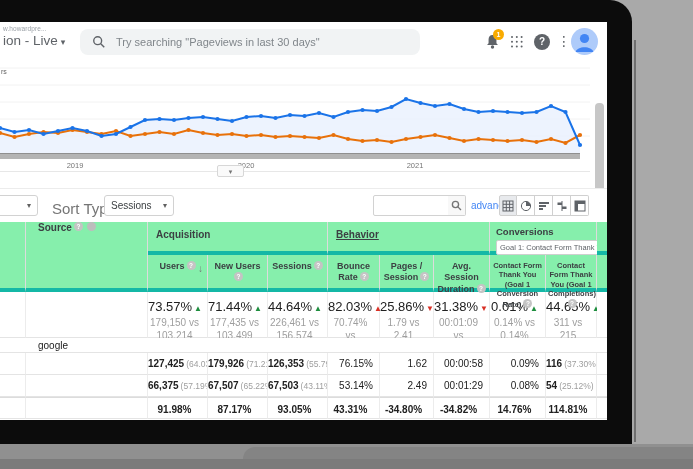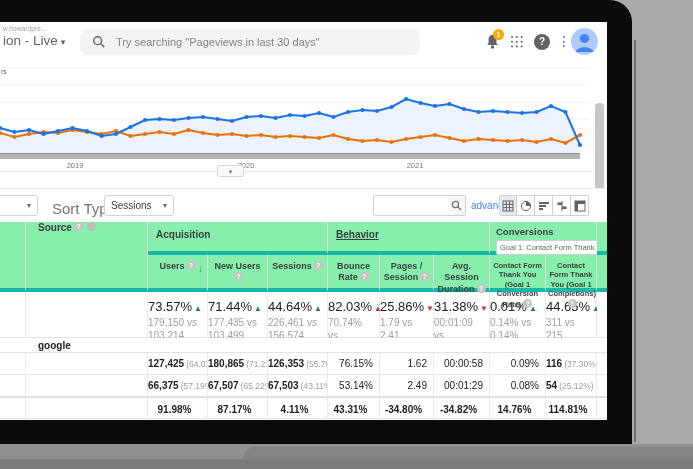--- a/index.html
+++ b/index.html
@@ -65,27 +65,27 @@
   .h-group{font-size:10px;font-weight:bold;padding:7px 0 0 8px;}
   .h-conv{padding:4px 0 0 6px;}
   .h-conv .glabel{font-size:9.5px;font-weight:bold;display:block;}
   .goal-select{margin-top:3px;width:126px;height:15px;background:#fff;border:1px solid #cfcfcf;border-radius:2px;font-size:7.5px;color:#5f6368;line-height:13px;padding:0 3px;box-sizing:border-box;white-space:nowrap;overflow:hidden;cursor:pointer;}
   .h-metric{font-size:9px;font-weight:bold;text-align:center;padding:6px 2px 0 2px;line-height:1.25;position:relative;cursor:pointer;}
   .h-metric.small{font-size:7.5px;}
   .qmark{display:inline-block;width:9px;height:9px;border-radius:50%;background:#c4c4c4;color:#fff;font-size:6.5px;font-weight:bold;text-align:center;line-height:9px;margin-left:2px;vertical-align:1px;cursor:pointer;}
   .dot-icon{display:inline-block;width:9px;height:9px;border-radius:50%;background:#bdbdbd;margin-left:4px;}
   .sort-arrow{position:absolute;right:4px;top:8px;font-size:10px;color:#757575;}
   .bcell{background:#fff;border-right:1px solid #ececec;border-bottom:1px solid #e4e4e4;box-sizing:border-box;}
-  .sumrow .bcell{height:46px;text-align:left;padding:5px 6px 0 0;}
+  .sumrow .bcell{height:46px;text-align:center;padding:5px 6px 0 0;}
   .pct{font-size:13px;color:#212121;}
   .arr{font-size:8px;margin-left:2px;}
   .arr[data-trend="good"]{color:#1e8e3e;}
   .arr[data-trend="bad"]{color:#d93025;}
   .vs{display:block;font-size:10px;color:#9e9e9e;line-height:1.3;margin-top:1px;}
-  .grouprow .glabelcell{grid-column:2/12;font-size:10px;color:#212121;padding:2px 0 0 12px;border-bottom:1px solid #e4e4e4;background:#fff;cursor:pointer;font-weight:bold;}
+  .grouprow .glabelcell{grid-column:2/12;font-size:10px;color:#212121;padding:2px 0 0 12px;border-bottom:1px solid #e4e4e4;background:#fff;cursor:pointer;}
   .grouprow .bcell{border-right:none;}
   .vrow .bcell{height:22px;text-align:right;padding:5px 6px 0 0;font-size:10px;color:#212121;white-space:nowrap;overflow:hidden;}
   .vrow .main{font-weight:bold;}
   .vrow .sub{color:#9e9e9e;font-size:8.5px;margin-left:2px;}
   .chrow .bcell{height:22px;text-align:center;padding:6px 6px 0 0;font-size:10px;font-weight:bold;color:#212121;border-top:1px solid #dcdcdc;}
 </style>
 </head>
 <body>
 
 <div class="bezel"></div>
@@ -327,21 +327,21 @@
 
     <div class="grid grouprow" style="height:15px;">
       <div class="bcell" style="height:15px;"></div>
       <div class="glabelcell">google</div>
     </div>
 
     <div class="grid vrow">
       <div class="bcell"></div>
       <div class="bcell"></div>
       <div class="bcell"><span class="main">127,425</span><span class="sub">(64.03%)</span></div>
-      <div class="bcell"><span class="main">180,865</span><span class="sub">(71.21%)</span></div>
+      <div class="bcell"><span class="main">179,926</span><span class="sub">(71.21%)</span></div>
       <div class="bcell"><span class="main">126,353</span><span class="sub">(55.79%)</span></div>
       <div class="bcell"><span>76.15%</span></div>
       <div class="bcell"><span>1.62</span></div>
       <div class="bcell"><span>00:00:58</span></div>
       <div class="bcell"><span>0.09%</span></div>
       <div class="bcell"><span class="main">116</span><span class="sub">(37.30%)</span></div>
       <div class="bcell"></div>
     </div>
 
     <div class="grid vrow">
@@ -356,21 +356,21 @@
       <div class="bcell"><span>0.08%</span></div>
       <div class="bcell"><span class="main">54</span><span class="sub">(25.12%)</span></div>
       <div class="bcell"></div>
     </div>
 
     <div class="grid chrow">
       <div class="bcell"></div>
       <div class="bcell"></div>
       <div class="bcell"><span>91.98%</span></div>
       <div class="bcell"><span>87.17%</span></div>
-      <div class="bcell"><span>4.11%</span></div>
+      <div class="bcell"><span>93.05%</span></div>
       <div class="bcell"><span>43.31%</span></div>
       <div class="bcell"><span>-34.80%</span></div>
       <div class="bcell"><span>-34.82%</span></div>
       <div class="bcell"><span>14.76%</span></div>
       <div class="bcell"><span>114.81%</span></div>
       <div class="bcell"></div>
     </div>
 
   </div>
 </div>

